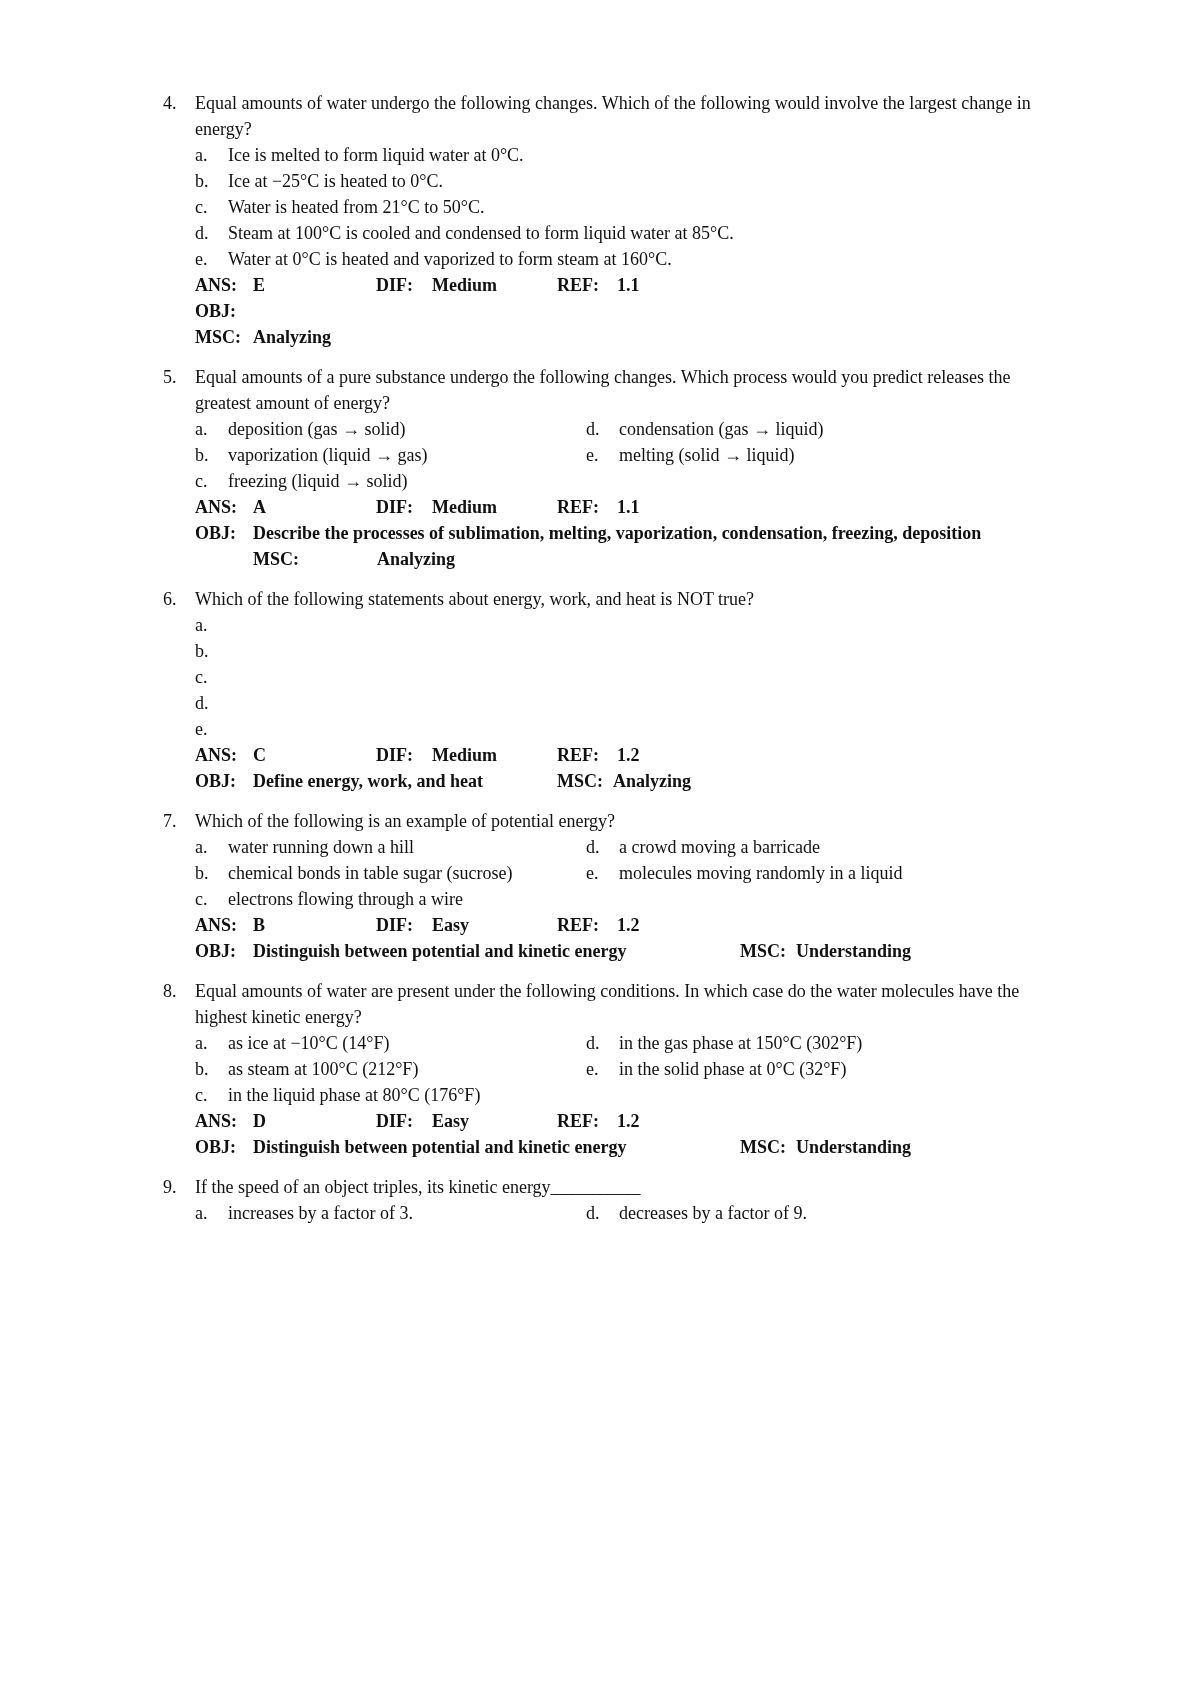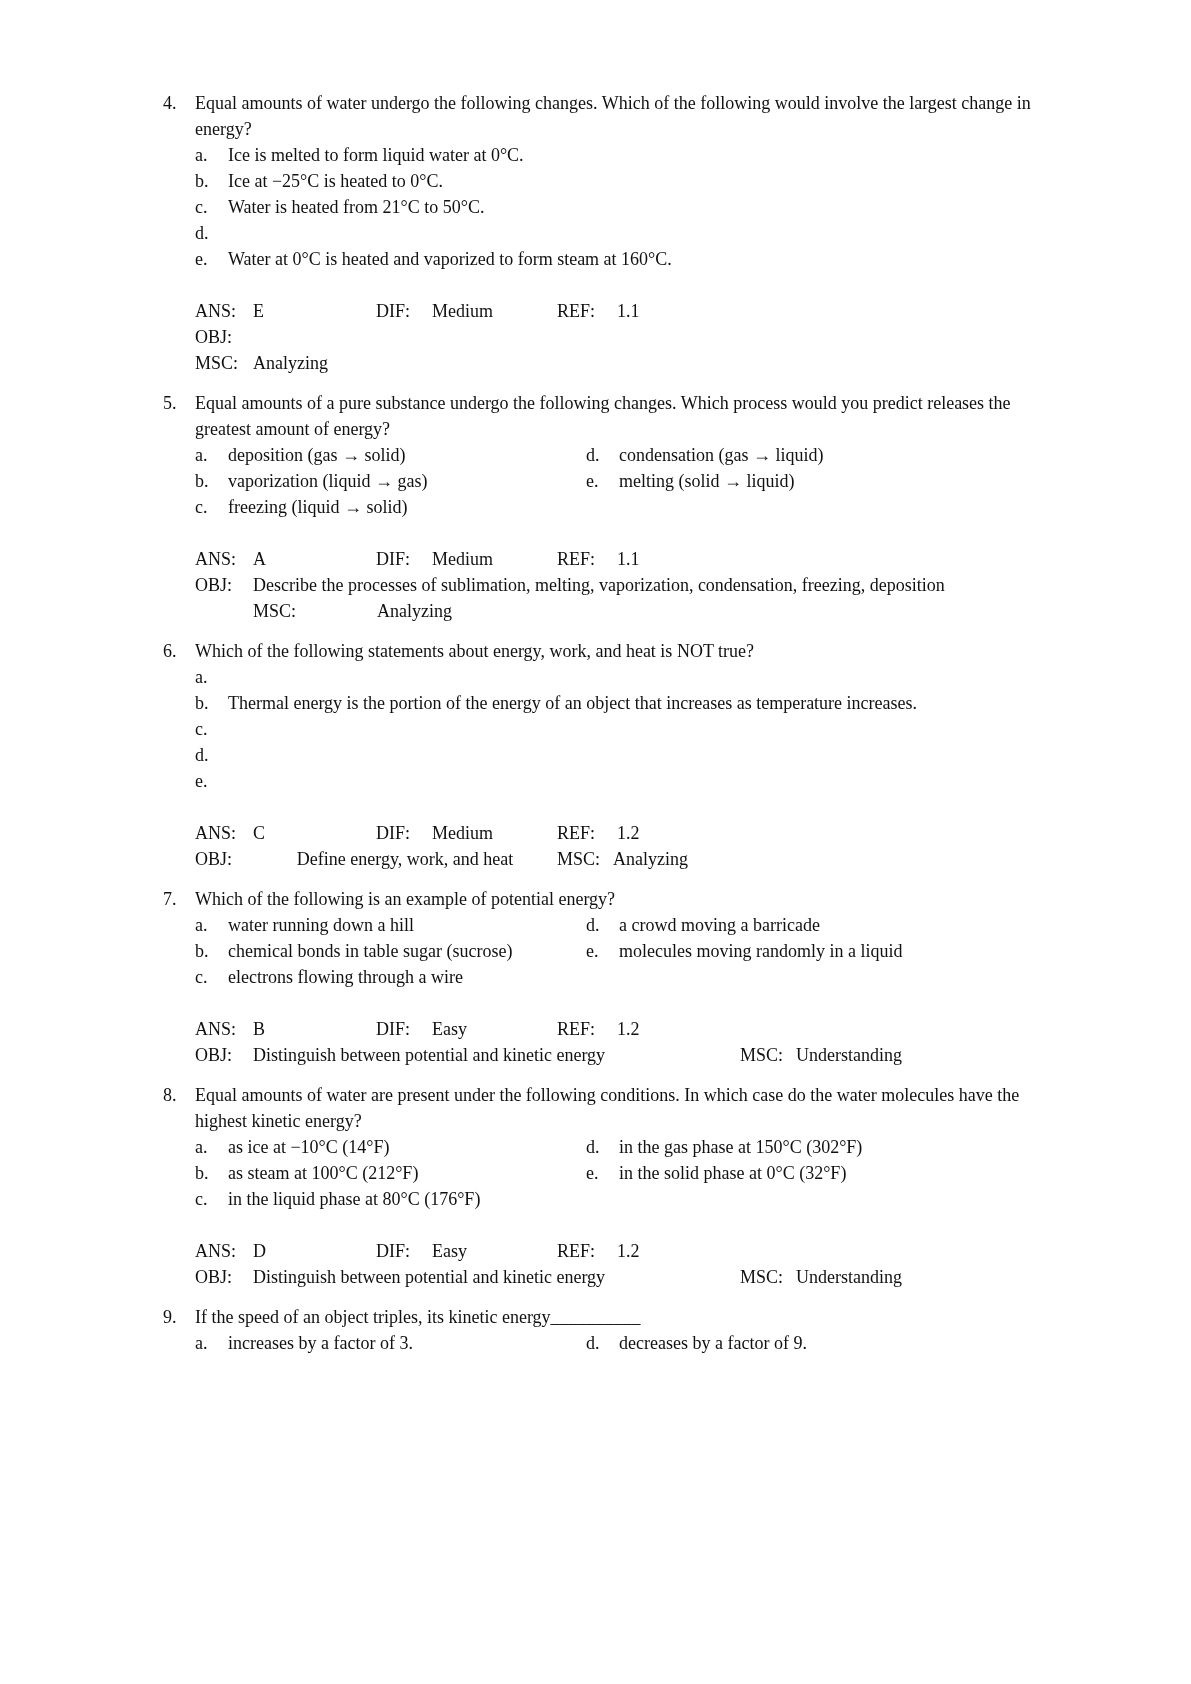--- a/index.html
+++ b/index.html
@@ -16,30 +16,30 @@
   .q-head { display:flex; }
   .q-num { width:32px; flex:none; }
   .q-stem { flex:1; }
   .choices { margin-left:32px; }
   .choice { display:flex; }
   .c-letter { width:33px; flex:none; }
   .c-text { max-width:750px;text-align:center; }
   .choices-2col { display:flex; }
   .col-left { width:391px; flex:none; }
   .col-right { flex:1; }
-  .meta { margin-left:32px; margin-top:26px; }
+  .meta { margin-left:32px; margin-top:0;font-weight:bold; }
   .meta-row { display:flex; }
   .lbl { flex:none; }
   .col-a { width:58px; }
   .col-b { width:123px; }
   .col-c { width:56px; }
   .col-d { width:125px; }
   .col-e { width:60px; }
   .col-msc { width:56px; }
-  .w304 { width:304px; flex:none;text-align:center; }
+  .w304 { width:304px; flex:none; }
   .w487 { width:487px; flex:none; }
   .msc-indent { padding-left:58px; }
   .msc-ind-label { width:124px; }
 </style>
 </head>
 <body>
 
 <div class="page">
 
   <section class="question">
@@ -55,20 +55,21 @@
       <div class="choice">
         <span class="c-letter">b.</span>
         <div class="c-text">Ice at −25°C is heated to 0°C.</div>
       </div>
       <div class="choice">
         <span class="c-letter">c.</span>
         <div class="c-text">Water is heated from 21°C to 50°C.</div>
       </div>
       <div class="choice">
         <span class="c-letter">d.</span>
+        <div class="c-text">Steam at 100°C is cooled and condensed to form liquid water at 85°C.</div>
       </div>
       <div class="choice">
         <span class="c-letter">e.</span>
         <div class="c-text">Water at 0°C is heated and vaporized to form steam at 160°C.</div>
       </div>
     </div>
     <div class="meta">
       <div class="meta-row">
         <span class="lbl col-a">ANS:</span>
         <span class="val col-b">E</span>
@@ -142,21 +143,20 @@
     <div class="q-head">
       <span class="q-num">6.</span>
       <div class="q-stem">Which of the following statements about energy, work, and heat is NOT true?</div>
     </div>
     <div class="choices">
       <div class="choice">
         <span class="c-letter">a.</span>
       </div>
       <div class="choice">
         <span class="c-letter">b.</span>
-        <div class="c-text">Thermal energy is the portion of the energy of an object that increases as temperature increases.</div>
       </div>
       <div class="choice">
         <span class="c-letter">c.</span>
       </div>
       <div class="choice">
         <span class="c-letter">d.</span>
       </div>
       <div class="choice">
         <span class="c-letter">e.</span>
       </div>

